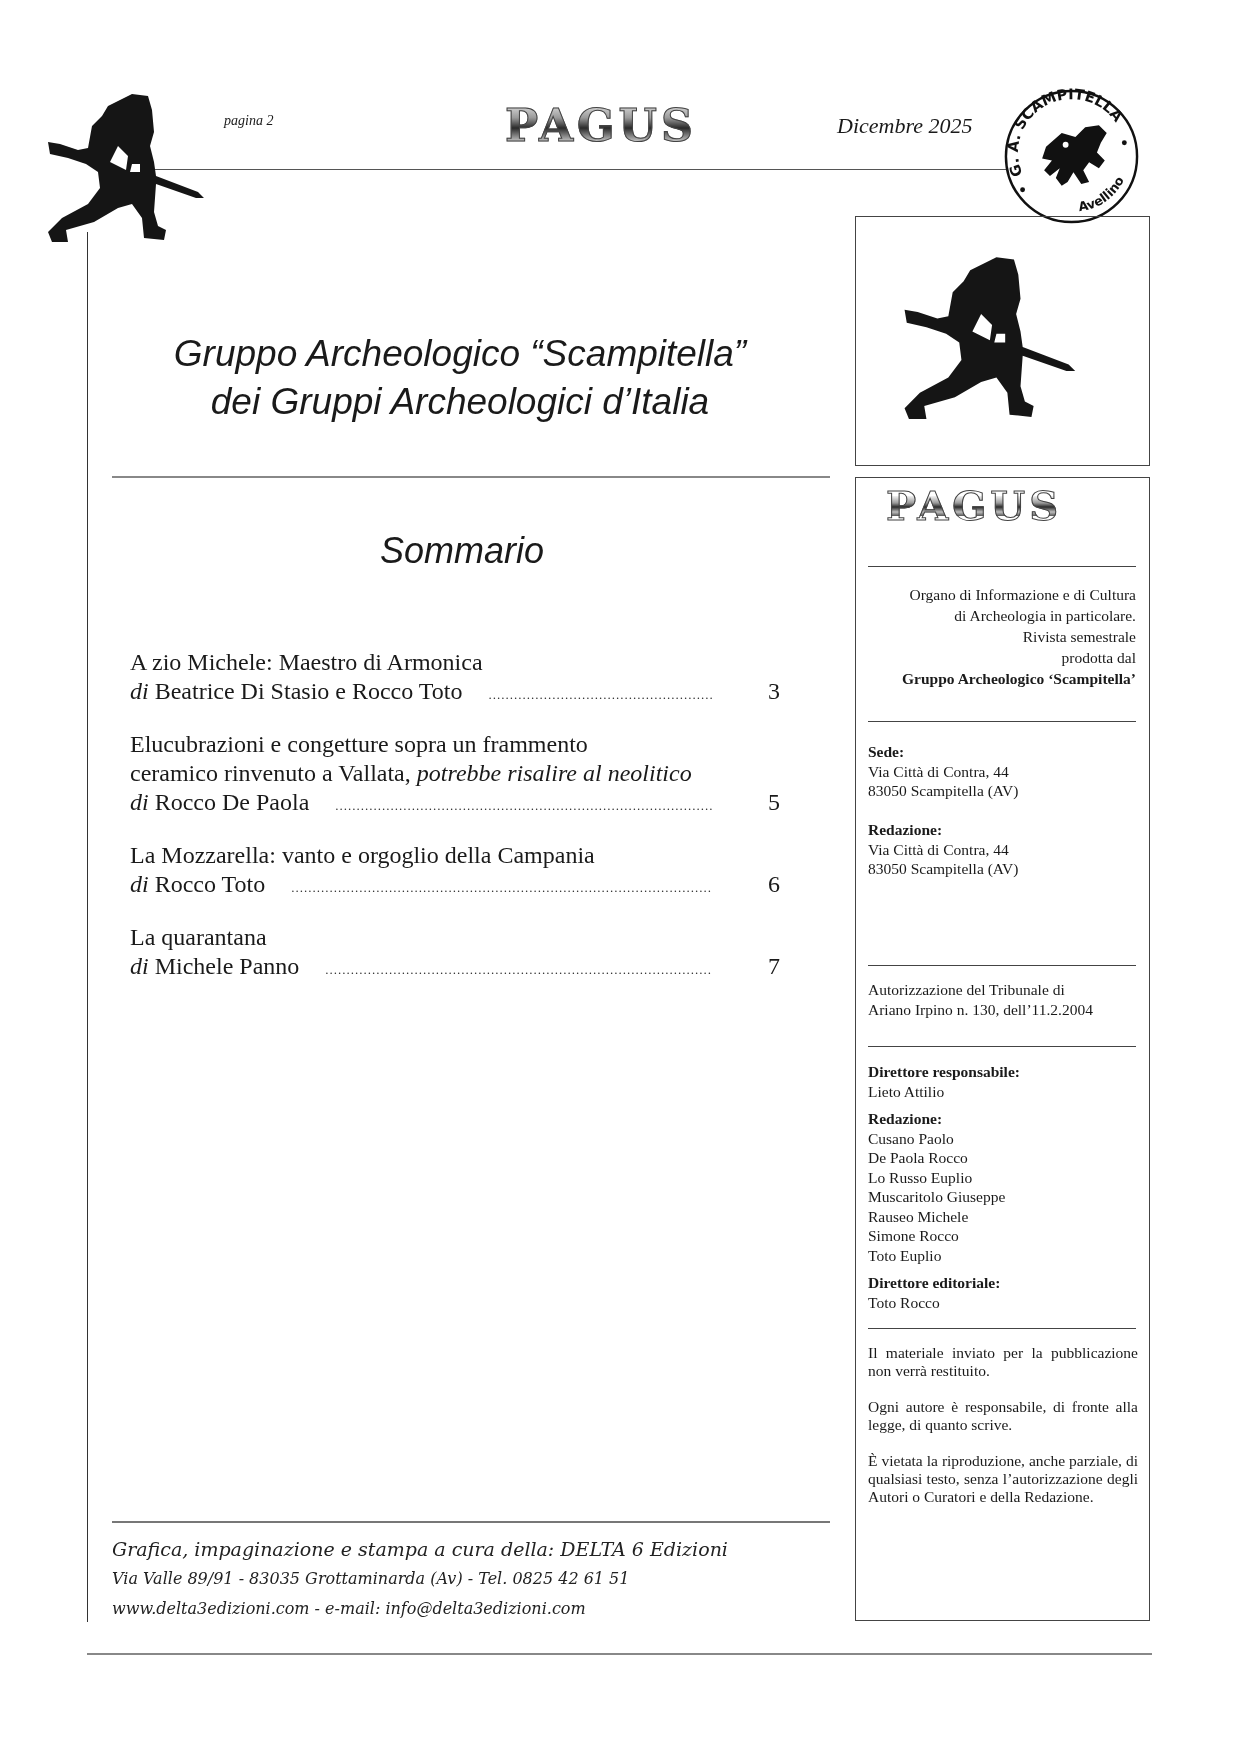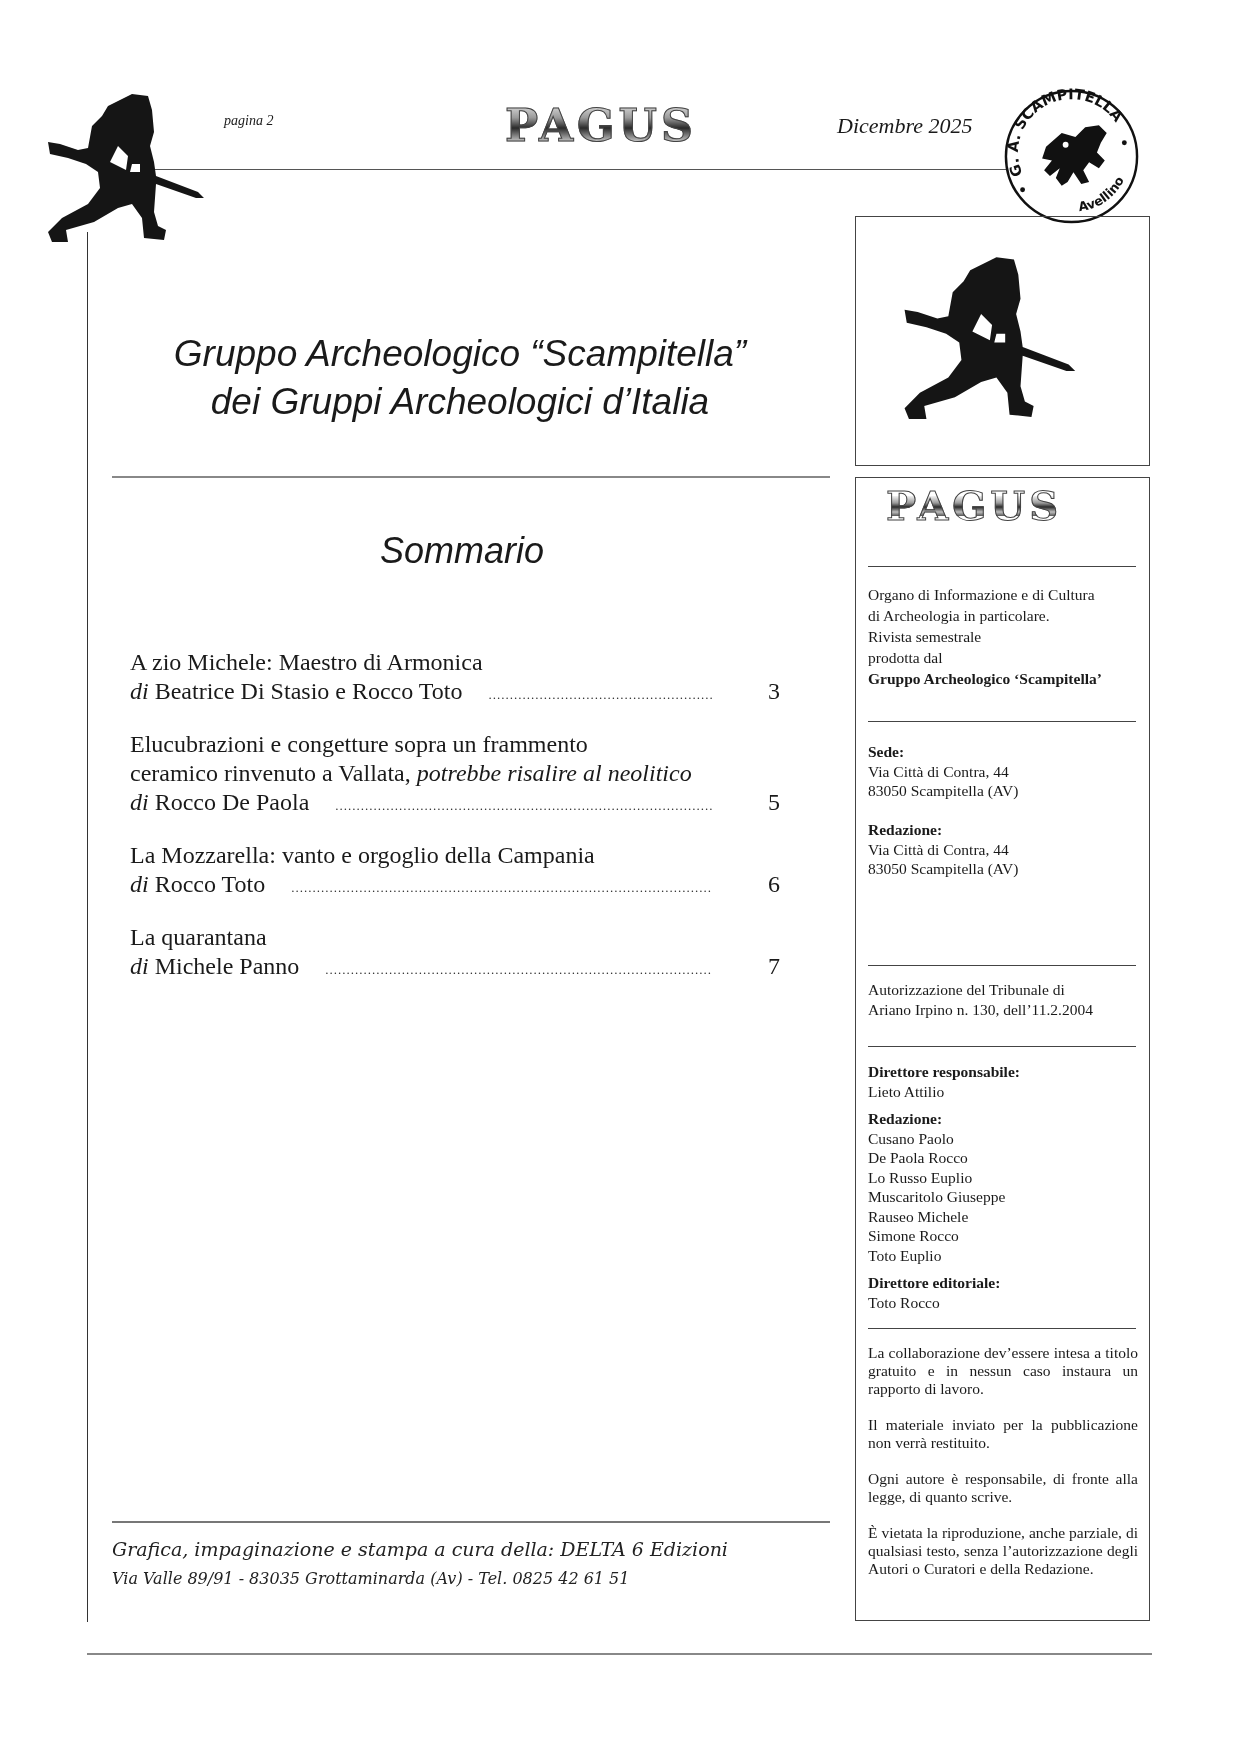--- a/index.html
+++ b/index.html
@@ -47,21 +47,21 @@
   #printer .p3 { font-size: 16px; line-height: 30px; }
   #bottom-rule { left: 87px; top: 1653px; width: 1065px; height: 2px; background: #888; }
 
   
   #image-box { left: 855px; top: 216px; width: 295px; height: 250px; border: 1px solid #444; box-sizing: border-box; }
   #warrior-box { position: absolute; left: 42px; top: 38px; width: 210px; height: 175px; }
   #info-box { left: 855px; top: 477px; width: 295px; height: 1144px; border: 1px solid #444; box-sizing: border-box;
               font-family: "Liberation Serif", serif; font-size: 15.5px; line-height: 19.5px; color: #1a1a1a; }
   #pagus-box { position: absolute; left: 30px; top: 18px; font-size: 40px; }
   .info-rule { position: absolute; left: 12px; width: 268px; height: 1px; background: #444; }
-  .info-center { position: absolute; left: 12px; width: 280px; text-align: left; line-height: 21px; }
+  .info-center { position: absolute; left: 0; width: 280px; text-align: right; line-height: 21px; }
   .info-block { position: absolute; left: 12px; width: 270px; }
   .info-block b { font-weight: bold; }
   .justify { text-align: justify; hyphens: manual; }
 </style>
 </head>
 <body>
 
 <div class="abs" id="header-rule"></div>
 <div class="abs" id="left-rule"></div>
 
@@ -130,20 +130,21 @@
         <span class="toc-dots">........................................................................................................................................................................................................</span>
         <span class="toc-page">7</span>
       </div>
     </div>
   </div>
 
 <div class="abs" id="printer-rule"></div>
 <div class="abs" id="printer">
   <div class="p1">Grafica, impaginazione e stampa a cura della: DELTA 6 Edizioni</div>
   <div class="p2">Via Valle 89/91 - 83035 Grottaminarda (Av) - Tel. 0825 42 61 51</div>
+  <div class="p3">www.delta3edizioni.com - e-mail: info@delta3edizioni.com</div>
 </div>
 <div class="abs" id="bottom-rule"></div>
 
 <div class="abs" id="image-box">
   <svg id="warrior-box" viewBox="0 0 180 160">
     <path fill="#151515" d="M60 14 L72 8 L84 2 L100 4 L104 18 L106 40 L102 54 L106 70 L108 84 L150 100 L156 106 L148 106 L108 92 L106 120 L110 134 L118 138 L116 148 L96 146 L94 126 L84 112 L70 116 L46 130 L18 138 L20 150 L4 150 L0 140 L14 126 L40 112 L52 96 L50 80 L38 72 L20 66 L2 62 L0 50 L12 52 L30 58 L40 56 L44 34 L54 24 Z M70 54 L62 70 L78 78 L80 64 Z M84 72 L82 80 L92 80 L92 72 Z"></path>
   </svg>
 </div>
 
 <div class="abs" id="info-box">
@@ -189,18 +190,17 @@
         <div>Simone Rocco</div>
         <div>Toto Euplio</div>
       </div>
     <div style="height:8px"></div>
     <div><b>Direttore editoriale:</b></div>
     <div>Toto Rocco</div>
   </div>
   <div class="info-rule" style="top:850px"></div>
 
   <div class="info-block justify" style="top:866px; line-height:18px;" id="notices">
-      <div style="margin-bottom: 18px;">La collaborazione dev’essere intesa a titolo gratuito e in nessun caso instau­ra un rapporto di lavoro.</div>
       <div style="margin-bottom: 18px;">Il materiale inviato per la pubblicazio­ne non verrà restituito.</div>
       <div style="margin-bottom: 18px;">Ogni autore è responsabile, di fronte alla legge, di quanto scrive.</div>
       <div style="margin-bottom: 18px;">È vietata la riproduzione, anche par­ziale, di qualsiasi testo, senza l’auto­rizzazione degli Autori o Curatori e della Redazione.</div>
     </div>
 </div>
 
 </body></html>

